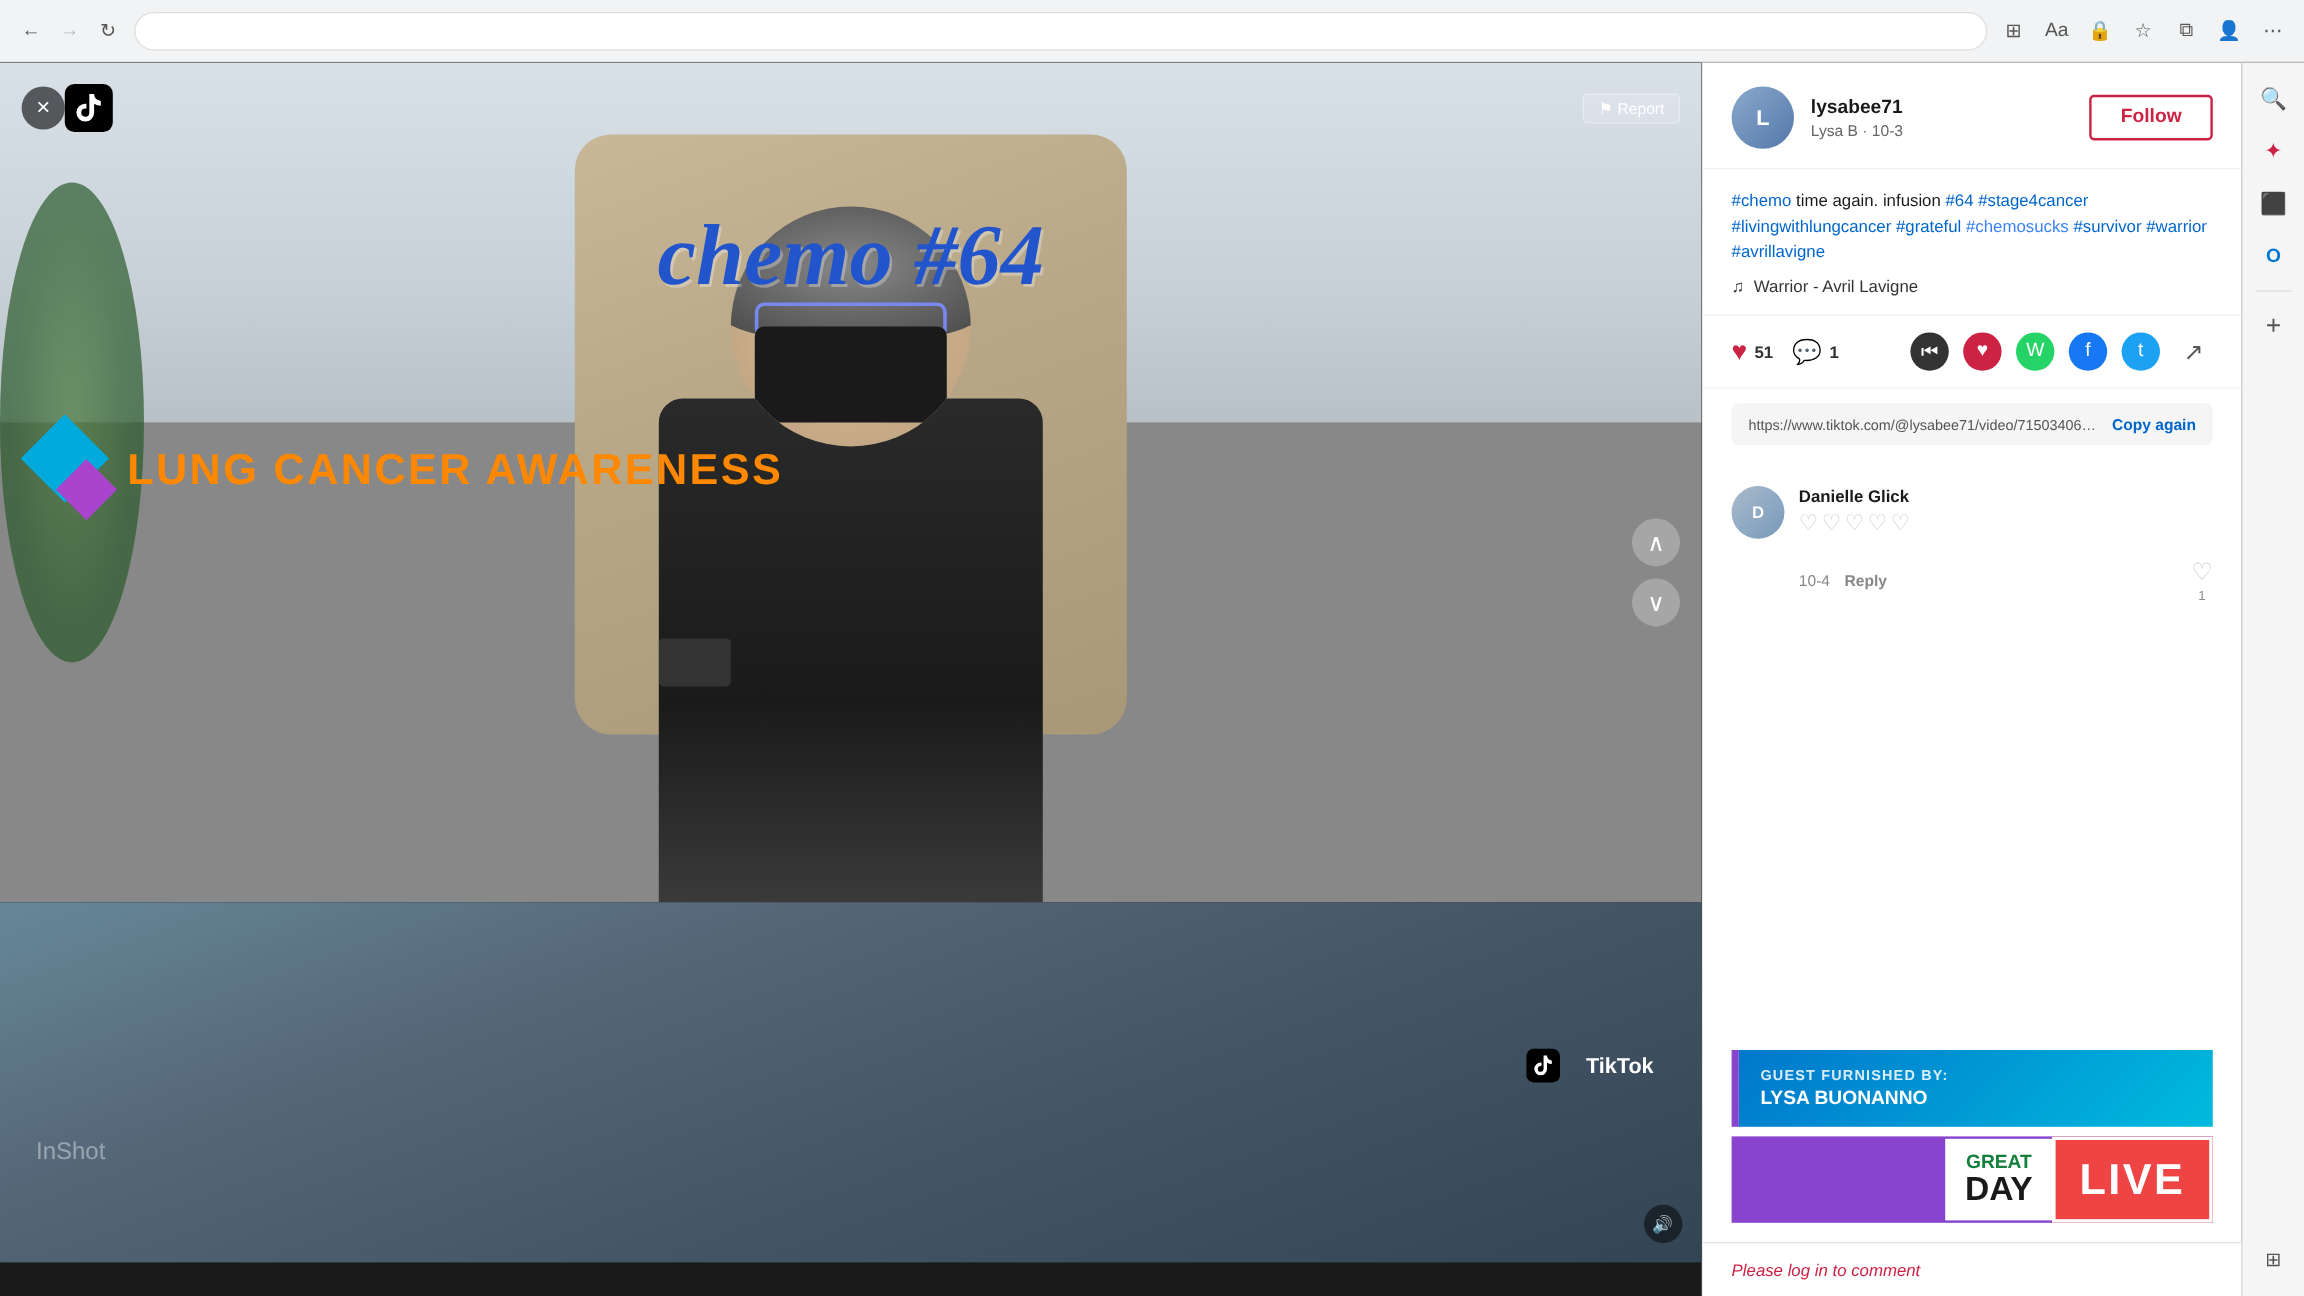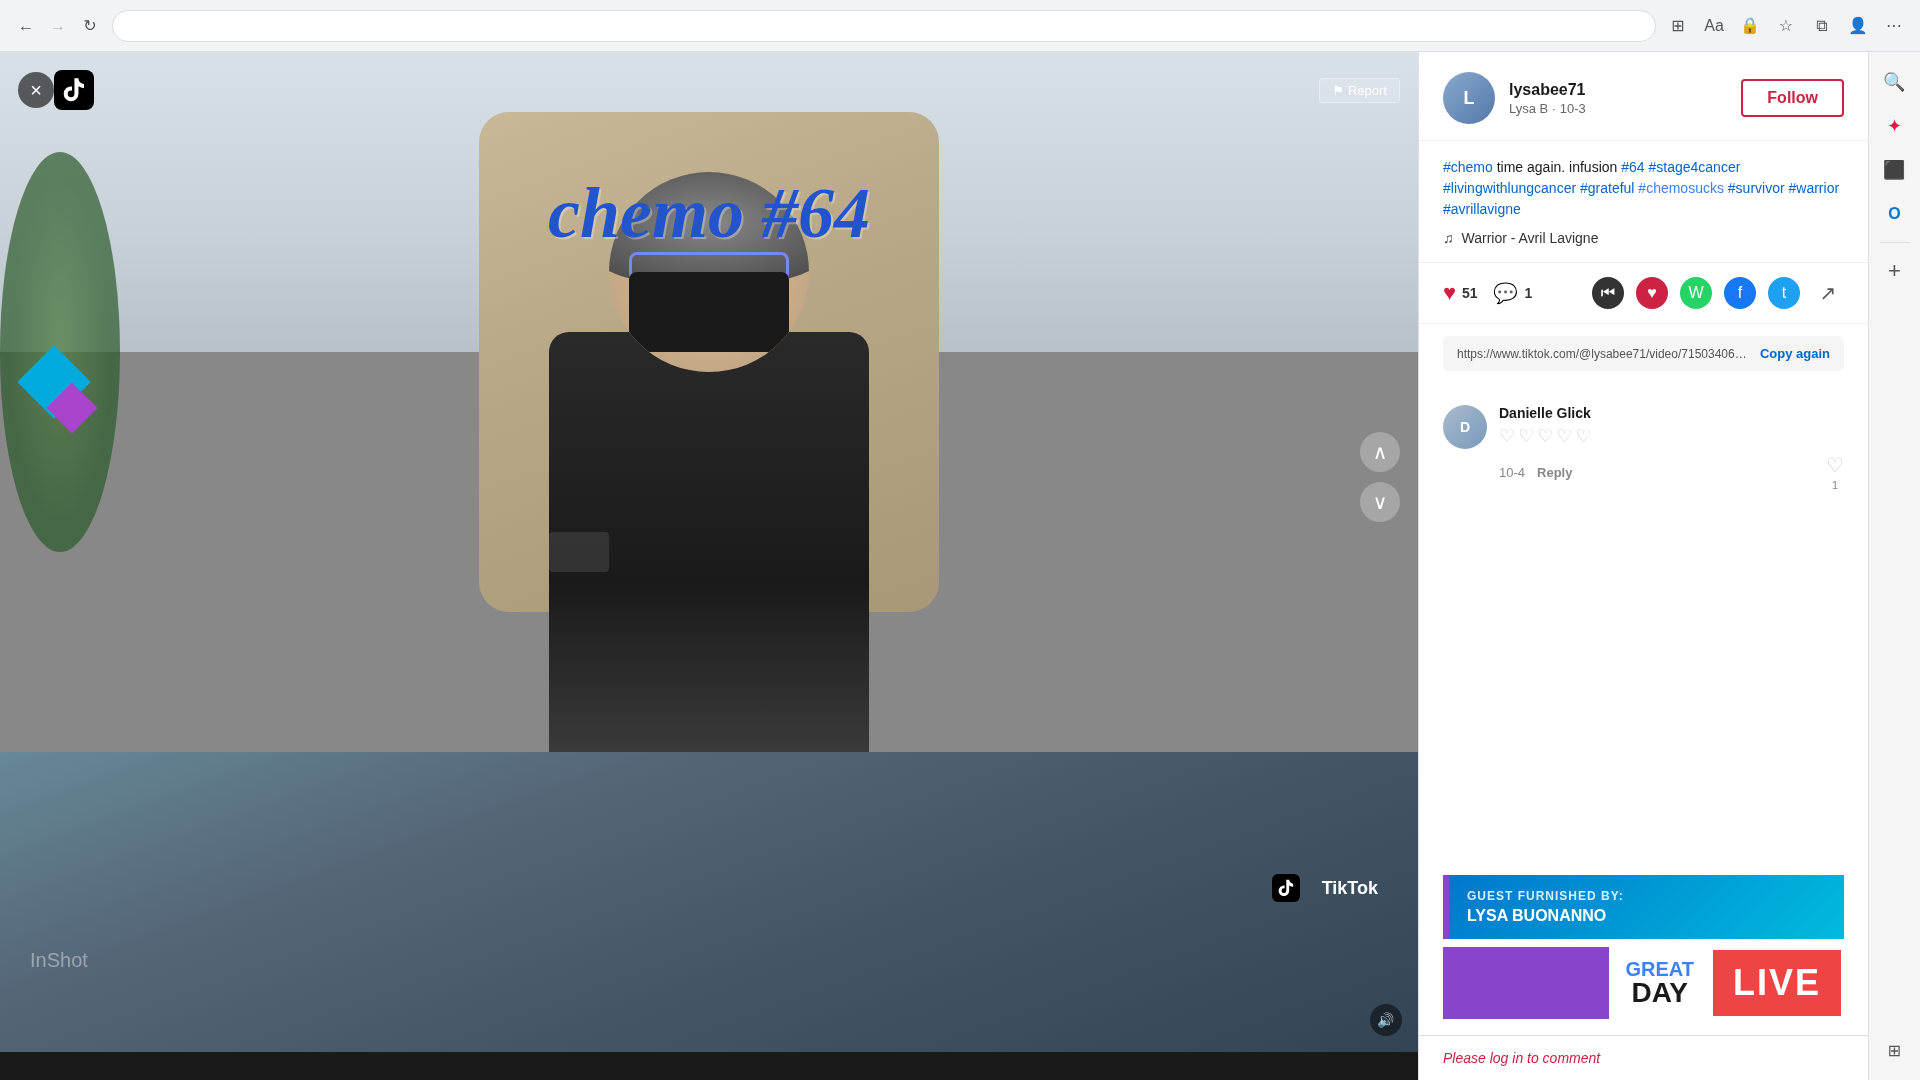--- a/index.html
+++ b/index.html
@@ -429,21 +429,21 @@
     .comment-hearts {
       display: flex;
       gap: 3px;
       margin-top: 4px;
     }
     .heart-outline { color: #ccc; font-size: 18px; }
 
     .comment-meta {
       display: flex;
       gap: 12px;
-      margin-top: 6px;
+      margin-top: 17px;
       align-items: center;
     }
     .comment-date { font-size: 13px; color: #888; }
     .comment-reply { font-size: 13px; color: #888; cursor: pointer; font-weight: bold; }
 
     .comment-like {
       margin-left: auto;
       display: flex;
       flex-direction: column;
       align-items: center;
@@ -478,21 +478,21 @@
     }
 
     .gdl-text-left {
       background: white;
       padding: 12px 16px;
       display: flex;
       flex-direction: column;
       align-items: center;
     }
 
-    .gdl-great { font-size: 20px; font-weight: 900; color: #3b82f6; line-height: 1; }
+    .gdl-great { font-size: 16px; font-weight: 900; color: #15803d; line-height: 1; }
     .gdl-day { font-size: 28px; font-weight: 900; color: #1a1a1a; line-height: 1; }
 
     .gdl-live {
       background: #ef4444;
       padding: 12px 20px;
       font-size: 36px;
       font-weight: 900;
       color: white;
       border: 3px solid white;
       letter-spacing: 2px;
@@ -722,20 +722,21 @@
       </div>
 
       <button class="video-nav-up">∧</button>
       <button class="video-nav-down">∨</button>
 
       <div class="bottom-overlay">
         <div class="diamond-logo">
           <div class="diamond-blue"></div>
           <div class="diamond-purple"></div>
         </div>
+        <div class="awareness-text" style="font-size: 36px; font-weight: 900; color: #ff8800; text-transform: uppercase; letter-spacing: 2px;">LUNG CANCER AWARENESS</div>
       </div>
     </div>
 
     <div class="video-bottom-preview" style="position: relative; height: 300px; flex-shrink: 0;">
       <div class="inshotvideo-text">InShot</div>
       <div class="tiktok-watermark" style="position: absolute; bottom: 150px; right: 40px; display: flex; align-items: center; gap: 22px;">
         <div class="tiktok-mini-logo">
           <svg width="20" height="20" viewBox="0 0 24 24" fill="white">
             <path d="M19.59 6.69a4.83 4.83 0 01-3.77-4.25V2h-3.45v13.67a2.89 2.89 0 01-2.88 2.5 2.89 2.89 0 01-2.89-2.89 2.89 2.89 0 012.89-2.89c.28 0 .54.04.79.1V9.01a6.28 6.28 0 00-.79-.05 6.34 6.34 0 00-6.34 6.34 6.34 6.34 0 006.34 6.34 6.34 6.34 0 006.33-6.34V8.88a8.16 8.16 0 004.77 1.53V6.97a4.84 4.84 0 01-1-.28z"></path>
           </svg>

